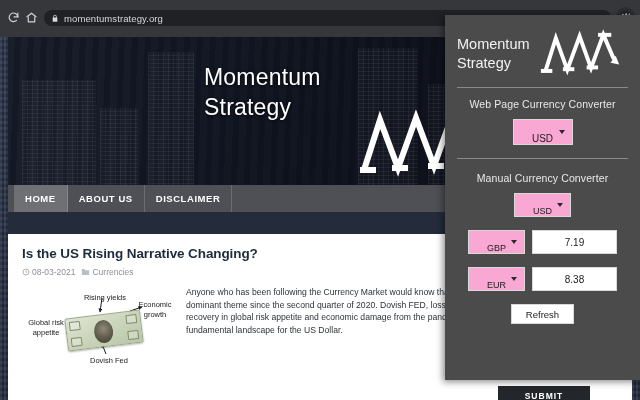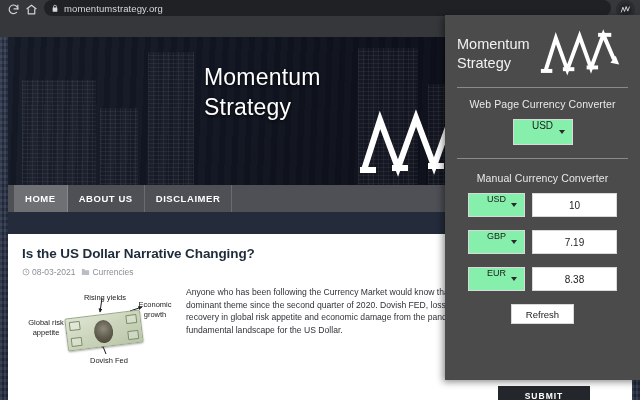--- a/index.html
+++ b/index.html
@@ -7,21 +7,21 @@
     width: 640px; height: 400px;
     font-family: "Liberation Sans", sans-serif;
     overflow: hidden;
     background: #1c1f26;
   }
   #screen { position: relative; width: 640px; height: 400px; overflow: hidden; }
 
   
   .browser-bar {
     position: absolute; left: 0; top: 0; width: 640px; height: 37px;
-    background: #35373b; display: flex; align-items: flex-start; padding: 0 4px; z-index: 5;
+    background: #35373b; display: flex; align-items: flex-end; padding: 11px 4px; z-index: 5;
   }
   .chrome-icon {
     width: 18px; height: 18px; flex: 0 0 18px;
     display: flex; align-items: center; justify-content: center;
     color: #cfd2d6;
   }
   .chrome-icon svg { display: block; }
   .omnibox {
     flex: 1 1 auto; height: 16px; margin: 0 5px 0 4px;
     background: #202124; border-radius: 8px;
@@ -166,22 +166,22 @@
   .divider { height: 1px; background: #8a8a8a; margin: 4px 0 0 0; }
 
   .section-title {
     text-align: center; color: #e9e9e9; font-size: 10.5px; font-weight: 400;
     margin: 10px 0 9px 0; letter-spacing: .1px;
   }
   .row { display: flex; gap: 7px; justify-content: center; align-items: center; }
   .row + .row { margin-top: 13px; }
 
   .sel {
-    position: relative; width: 57px; height: 24px; background: #86efac;
-    display: flex; align-items: flex-start; justify-content: center;
+    position: relative; width: 57px; height: 24px; background: #f9a8d4;
+    display: flex; align-items: flex-end; justify-content: center;
     font-size: 9px; color: #1b1b1b; border: 1px solid #d9d9d9;
   }
   .sel.lg { width: 60px; height: 26px; font-size: 10px; }
   .sel .caret {
     position: absolute; right: 7px; top: 50%; margin-top: -2px;
     width: 0; height: 0; border-left: 3.5px solid transparent;
     border-right: 3.5px solid transparent; border-top: 4px solid #2a2a2a;
   }
   .btn {
     background: #fff; color: #1b1b1b; border: 1px solid #d9d9d9;
@@ -263,21 +263,21 @@
       </div>
 
       <div class="nav">
         <div class="nav-item active">HOME</div>
         <div class="nav-item">ABOUT US</div>
         <div class="nav-item">DISCLAIMER</div>
       </div>
       <div class="nav-strip"></div>
 
       <div class="article">
-        <div class="article-title">Is the US Dollar Narrative Changing?</div>
+        <div class="article-title">Is the US Rising Narrative Changing?</div>
 
         <div class="article-meta">
           <span class="meta-piece">
             <span>
               <svg width="8" height="8" viewBox="0 0 24 24" fill="none" stroke="#9aa0a7" stroke-width="2.4">
                 <circle cx="12" cy="12" r="9"></circle>
                   <path d="M12 7v5l3.5 2"></path>
               </svg>
             </span>
             <span>08-03-2021</span>
@@ -370,21 +370,20 @@
     <div class="divider" style="margin-top:13px;"></div>
 
     <div class="manual-wrap">
       <div class="section-title" style="margin:6px 0 9px 0;">Manual Currency Converter</div>
 
       <div class="row">
         <div class="sel">
           <span>USD</span>
           <span class="caret"></span>
         </div>
-        <div class="val">10</div>
       </div>
 
       <div class="row">
         <div class="sel">
           <span>GBP</span>
           <span class="caret"></span>
         </div>
         <div class="val">7.19</div>
       </div>
 

